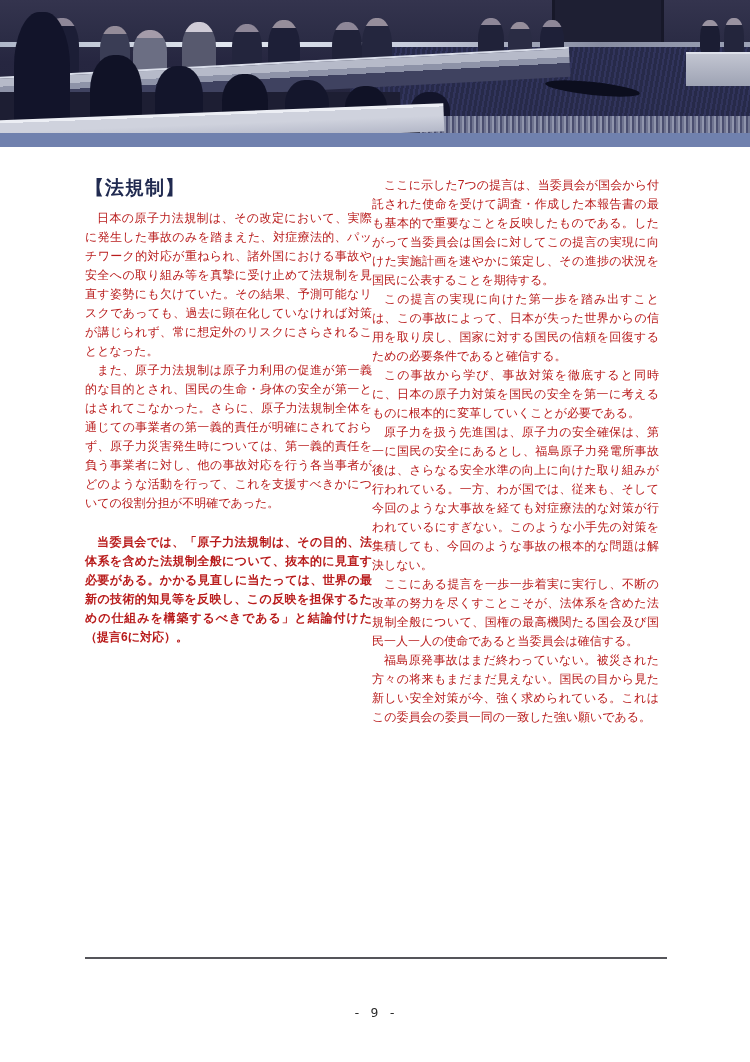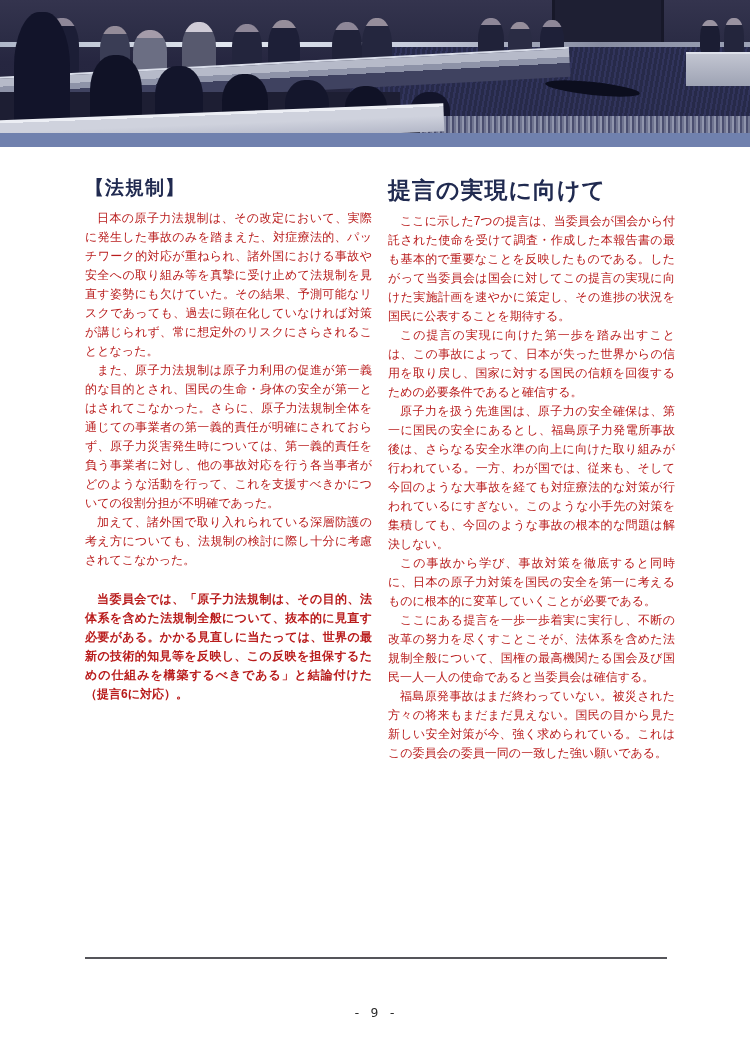--- a/index.html
+++ b/index.html
@@ -30,21 +30,21 @@
     background: linear-gradient(180deg, #eceef4 0 3px, #cfd2dd 3px 12px, #b4b8c8); }
   .witness-table { left: 686px; top: 52px; width: 64px; height: 34px;
     background: linear-gradient(180deg, #c2c5d1, #9ea3b4); border-top: 2px solid #dde0e9; }
   .person { position: absolute; border-radius: 45% 45% 8px 8px; }
   .chair { position: absolute; border-radius: 45% 45% 0 0; }
   .mic { left: 545px; top: 82px; width: 95px; height: 13px; background: #0c0e1e; border-radius: 50%; transform: rotate(6deg); }
 
   .accent-bar { position: absolute; top: 133px; left: 0; width: 750px; height: 14px; background: #7081ae; }
 
   
-  .content { position: absolute; top: 176px; left: 85px; width: 590px; display: flex; gap: 16px; }
+  .content { position: absolute; top: 176px; left: 85px; width: 590px; display: flex; }
   .col { width: 287px; }
   .col p {
     margin: 0; font-size: 12px; line-height: 19px; color: #b91c1c;
     text-align: justify; text-indent: 1em;
   }
   .heading-sub {
     margin: 0 0 9px 0; font-size: 19px; line-height: 24px; font-weight: bold;
     color: #202a50; letter-spacing: 1px;
   }
   .heading-main {
@@ -105,30 +105,28 @@
   </div>
 
   <div class="accent-bar"></div>
 
   <main class="content">
 
     <section class="col">
       <h2 class="heading-sub">【法規制】</h2>
       <p>日本の原子力法規制は、その改定において、実際に発生した事故のみを踏まえた、対症療法的、パッチワーク的対応が重ねられ、諸外国における事故や安全への取り組み等を真摯に受け止めて法規制を見直す姿勢にも欠けていた。その結果、予測可能なリスクであっても、過去に顕在化していなければ対策が講じられず、常に想定外のリスクにさらされることとなった。</p>
       <p>また、原子力法規制は原子力利用の促進が第一義的な目的とされ、国民の生命・身体の安全が第一とはされてこなかった。さらに、原子力法規制全体を通じての事業者の第一義的責任が明確にされておらず、原子力災害発生時については、第一義的責任を負う事業者に対し、他の事故対応を行う各当事者がどのような活動を行って、これを支援すべきかについての役割分担が不明確であった。</p>
-      <p>加えて、諸外国で取り入れられている深層防護の考え方についても、法規制の検討に際し十分に考慮されてこなかった。</p>
       <p class="bold-para gap-top">当委員会では、「原子力法規制は、その目的、法体系を含めた法規制全般について、抜本的に見直す必要がある。かかる見直しに当たっては、世界の最新の技術的知見等を反映し、この反映を担保するための仕組みを構築するべきである」と結論付けた（提言6に対応）。</p>
     </section>
 
     <section class="col">
-      <h1 class="heading-main">提言の実現に向けて</h1>
       <p>ここに示した7つの提言は、当委員会が国会から付託された使命を受けて調査・作成した本報告書の最も基本的で重要なことを反映したものである。したがって当委員会は国会に対してこの提言の実現に向けた実施計画を速やかに策定し、その進捗の状況を国民に公表することを期待する。</p>
       <p>この提言の実現に向けた第一歩を踏み出すことは、この事故によって、日本が失った世界からの信用を取り戻し、国家に対する国民の信頼を回復するための必要条件であると確信する。</p>
+      <p>この事故から学び、事故対策を徹底すると同時に、日本の原子力対策を国民の安全を第一に考えるものに根本的に変革していくことが必要である。</p>
       <p>原子力を扱う先進国は、原子力の安全確保は、第一に国民の安全にあるとし、福島原子力発電所事故後は、さらなる安全水準の向上に向けた取り組みが行われている。一方、わが国では、従来も、そして今回のような大事故を経ても対症療法的な対策が行われているにすぎない。このような小手先の対策を集積しても、今回のような事故の根本的な問題は解決しない。</p>
-      <p>この事故から学び、事故対策を徹底すると同時に、日本の原子力対策を国民の安全を第一に考えるものに根本的に変革していくことが必要である。</p>
       <p>ここにある提言を一歩一歩着実に実行し、不断の改革の努力を尽くすことこそが、法体系を含めた法規制全般について、国権の最高機関たる国会及び国民一人一人の使命であると当委員会は確信する。</p>
       <p>福島原発事故はまだ終わっていない。被災された方々の将来もまだまだ見えない。国民の目から見た新しい安全対策が今、強く求められている。これはこの委員会の委員一同の一致した強い願いである。</p>
     </section>
 
   </main>
 
   <div class="footer-rule"></div>
   <div class="page-number">- 9 -</div>
 
 </div>

